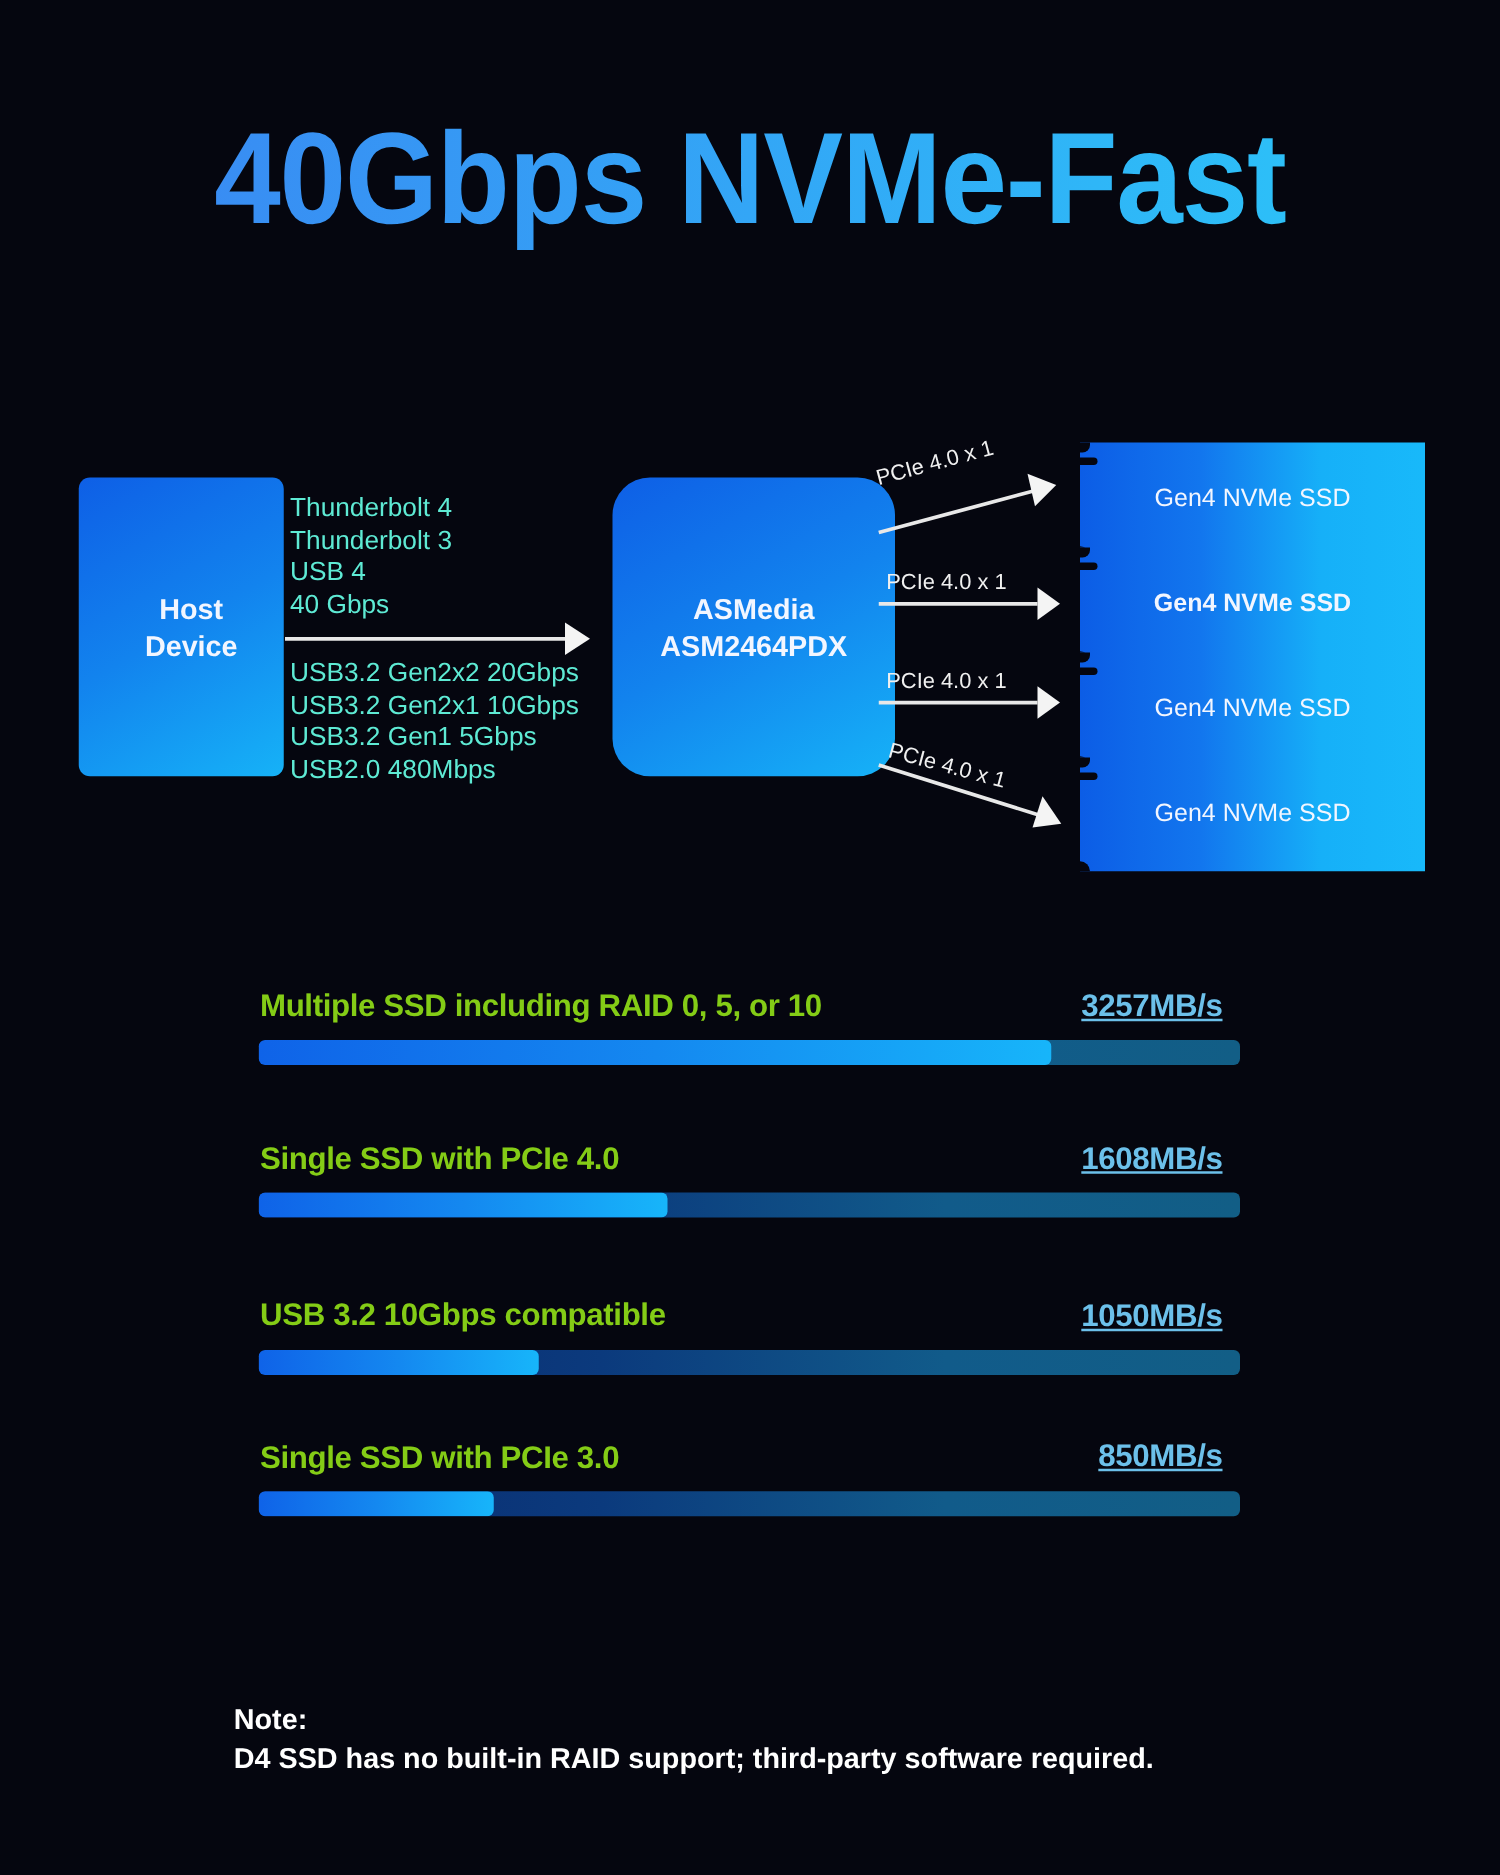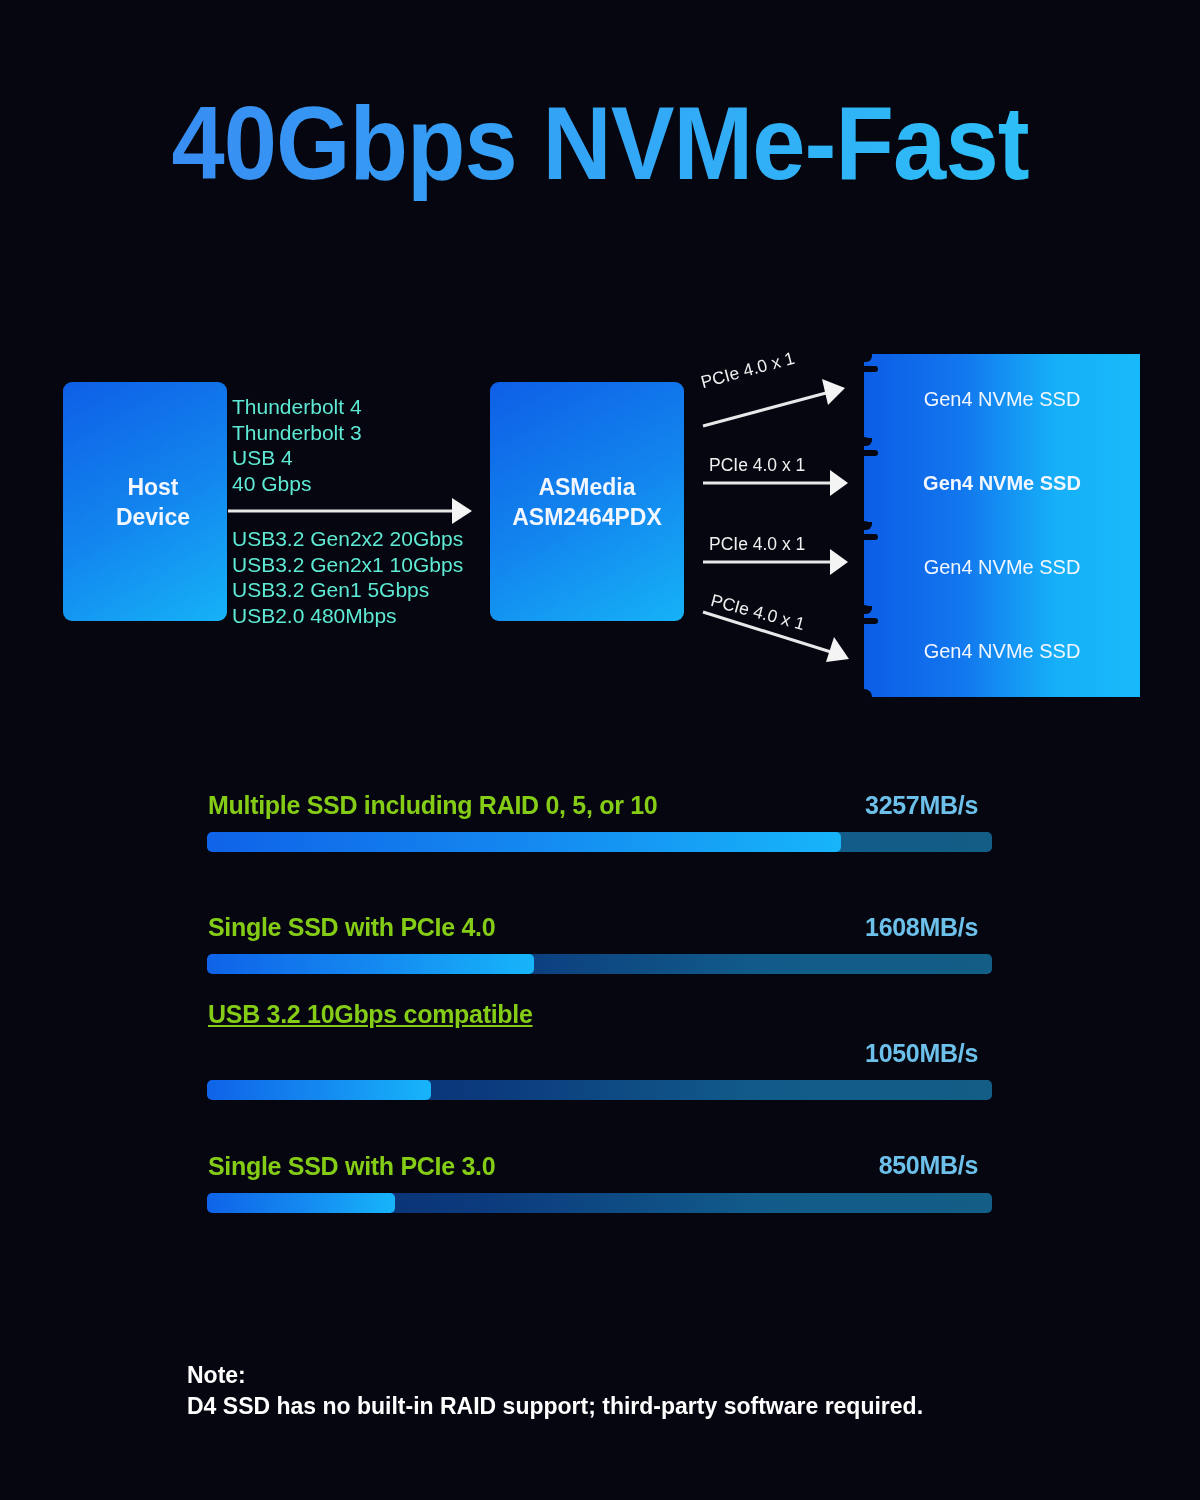--- a/index.html
+++ b/index.html
@@ -16,36 +16,36 @@
     -webkit-background-clip:text; background-clip:text; color:transparent;
     transform:scaleX(0.92); transform-origin:center;
   }
   .chip {
     border-radius:9px;
     background:linear-gradient(150deg,#0e5fe6 0%,#1283ee 50%,#16b2f7 100%);
     display:flex; align-items:center; justify-content:center; text-align:center;
     font-weight:bold; font-size:23px; line-height:30px; color:#f2f6ff;
   }
   .host { left:63px; top:382px; width:148px; height:239px;padding-left:16px; }
-  .asm { left:490px; top:382px; width:194px; height:239px; }
+  .asm { left:490px; top:382px; width:226px; height:239px;border-radius:30px; }
   .proto { left:232px; font-size:21px; line-height:25.5px; color:#5eead4; }
   .proto div { white-space:nowrap; }
   .pcie-label { font-size:17.5px; color:#f0f0f0; white-space:nowrap; }
   .ssd {
     left:864px; width:276px; height:91px;
     background:linear-gradient(90deg,#0c5de6 0%,#1276ee 35%,#16b0f8 70%,#18b9fa 100%);
     display:flex; align-items:center; justify-content:center;
     font-size:20px; color:#f2f6ff;
   }
   .ssd.bold { font-weight:bold; }
   .ssd .notch-top { position:absolute; left:0; top:12px; width:14px; height:6px; background:#05060f; border-radius:0 3px 3px 0; }
   .ssd .notch-bot { position:absolute; left:0; bottom:0; width:8px; height:8px; background:#05060f; border-top-right-radius:8px; }
   .ssd .notch-tl { position:absolute; left:0; top:0; width:8px; height:8px; background:#05060f; border-bottom-right-radius:6px; }
   .bar-label { left:208px; font-weight:bold; font-size:25px; color:#84cc16; white-space:nowrap; letter-spacing:-0.3px; }
-  .bar-value { right:222px; font-weight:bold; font-size:25px; color:#6cc0ea; white-space:nowrap; text-align:right; letter-spacing:-0.3px; }
+  .bar-value { right:222px; font-weight:bold; font-size:25px; color:#6cc0ea; white-space:nowrap; text-align:right; letter-spacing:-0.3px;text-decoration:underline; }
   .track {
     left:207px; width:785px; height:20px; border-radius:5px;
     background:linear-gradient(90deg,#0a2a6e 0%,#0b3a7d 35%,#115b8a 70%,#125e86 100%);
     overflow:hidden;
   }
   .fill {
     height:100%; border-radius:5px;
     background:linear-gradient(90deg,#0f63e8 0%,#1488f0 50%,#17b5fa 100%);
   }
   .note { left:187px; font-weight:bold; font-size:23px; color:#ffffff; line-height:31px; white-space:nowrap; }
@@ -139,21 +139,21 @@
 <div class="abs track" style="top:832px;">
   <div class="fill bar-fill" style="width: 80.8%;"></div>
 </div>
 
 <div class="abs bar-label" style="top:913px;">Single SSD  with PCIe 4.0</div>
 <div class="abs bar-value" style="top:913px;">1608MB/s</div>
 <div class="abs track" style="top:954px;">
   <div class="fill bar-fill" style="width: 41.7%;"></div>
 </div>
 
-<div class="abs bar-label" style="top:1000px;text-decoration:underline;">USB 3.2 10Gbps  compatible</div>
+<div class="abs bar-label" style="top:1038px;">USB 3.2 10Gbps  compatible</div>
 <div class="abs bar-value" style="top:1039px;">1050MB/s</div>
 <div class="abs track" style="top:1080px;">
   <div class="fill bar-fill" style="width: 28.5%;"></div>
 </div>
 
 <div class="abs bar-label" style="top:1152px;">Single SSD with PCIe 3.0</div>
 <div class="abs bar-value" style="top:1151px;margin-left:10px;">850MB/s</div>
 <div class="abs track" style="top:1193px;">
   <div class="fill bar-fill" style="width: 24%;"></div>
 </div>

